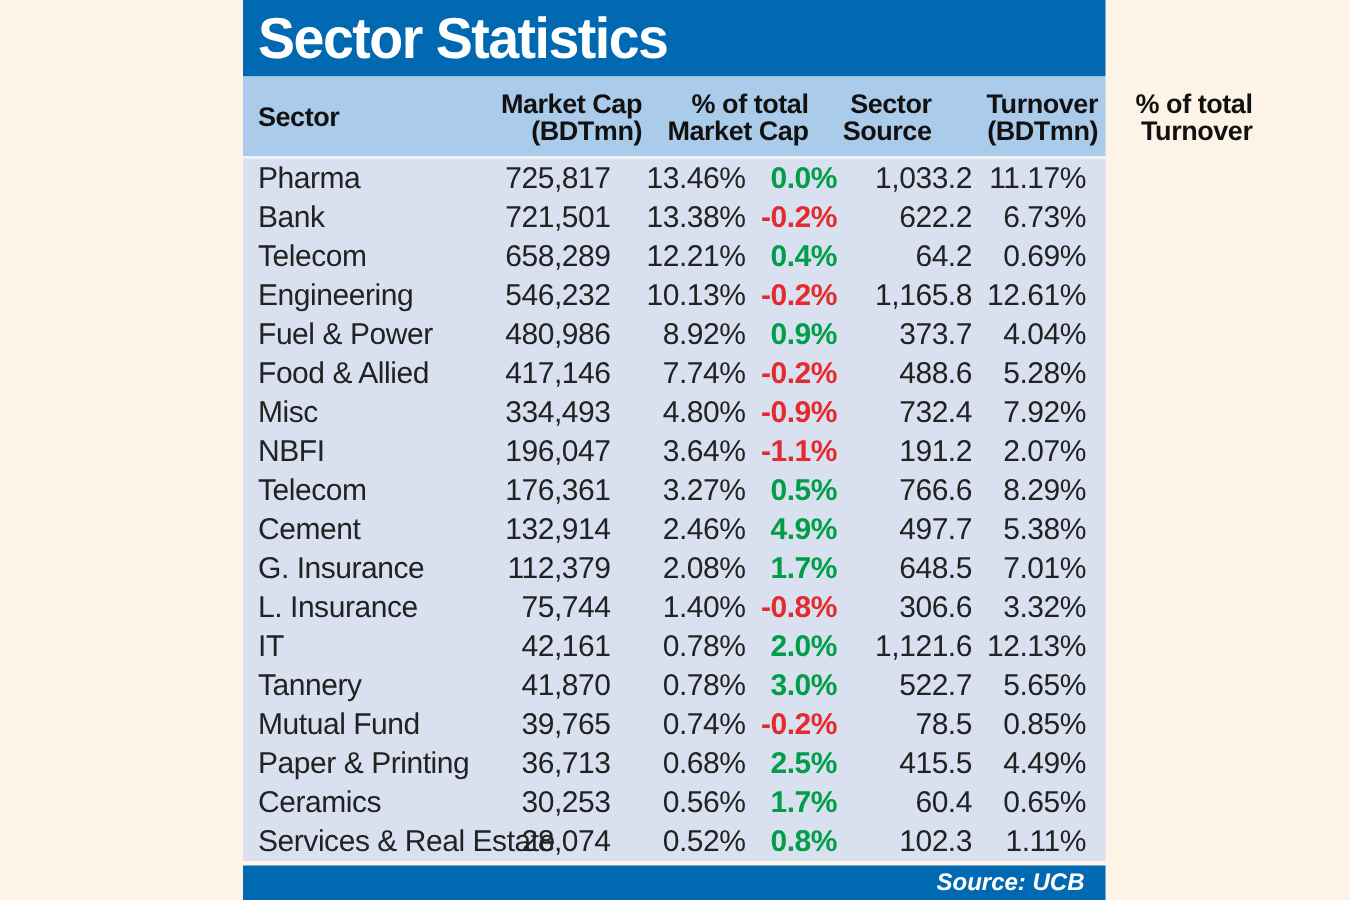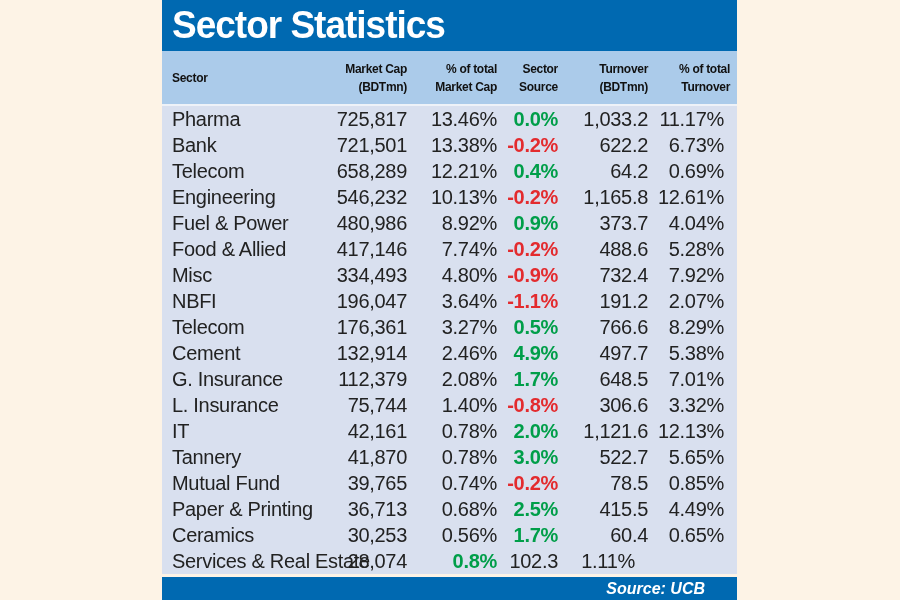--- a/index.html
+++ b/index.html
@@ -23,22 +23,22 @@
     color:#ffffff;font-weight:bold;font-size:37px;
     letter-spacing:-1px;padding-left:10px;
     transform:scaleY(1.04);
     white-space:nowrap;
   }
   .header-band{
     height:53px;flex:0 0 53px;
     background:var(--header-band,#abcbea);
     display:grid;
     grid-template-columns:168px 77px 90px 61px 90px 89px;
-    font-weight:bold;font-size:12px;line-height:18px;
-    letter-spacing:-0.3px;color:#111111;
+    font-weight:bold;font-size:18px;line-height:18px;
+    letter-spacing:-0.3px;color:#111111;gap:21px;
   }
   .hcell{
     display:flex;flex-direction:column;
     justify-content:center;align-items:flex-end;
     white-space:nowrap;
   }
   .hcell.sector{align-items:flex-start;padding-left:10px;}
   .hcell.pct-to{padding-right:7px;}
   .separator{height:2px;flex:0 0 2px;background:#eef2f8;}
   .tbody{
@@ -60,21 +60,21 @@
   .c.return.pos{color:var(--positive,#009e49);}
   .c.return.neg{color:var(--negative,#e32b2e);}
   .footer-gap{flex:0 0 3px;background:var(--page-bg,#fdf3e6);}
   .footer-bar{
     flex:1 1 auto;
     background:var(--accent,#0069b1);
     display:flex;align-items:center;justify-content:flex-end;
   }
   .footer-bar .source{
     color:#ffffff;font-style:italic;font-weight:bold;
-    font-size:16px;padding-right:32px;
+    font-size:16px;padding-right:14px;
   }
 </style>
 </head>
 <body>
 
 <div class="panel">
 
   <div class="title-bar">
     <span class="title">Sector Statistics</span>
   </div>
@@ -240,20 +240,21 @@
     <span class="c sector">Ceramics</span>
     <span class="c num mcap">30,253</span>
     <span class="c num">0.56%</span>
     <span class="c num return pos">1.7%</span>
     <span class="c num">60.4</span>
     <span class="c num pct-to">0.65%</span>
   </div>
       <div class="row">
     <span class="c sector">Services &amp; Real Estate</span>
     <span class="c num mcap">28,074</span>
+    <span class="c num">0.52%</span>
     <span class="c num return pos">0.8%</span>
     <span class="c num">102.3</span>
     <span class="c num pct-to">1.11%</span>
   </div>
     </div>
 
   <div class="footer-gap"></div>
 
   <div class="footer-bar">
     <span class="source">Source: UCB</span>

